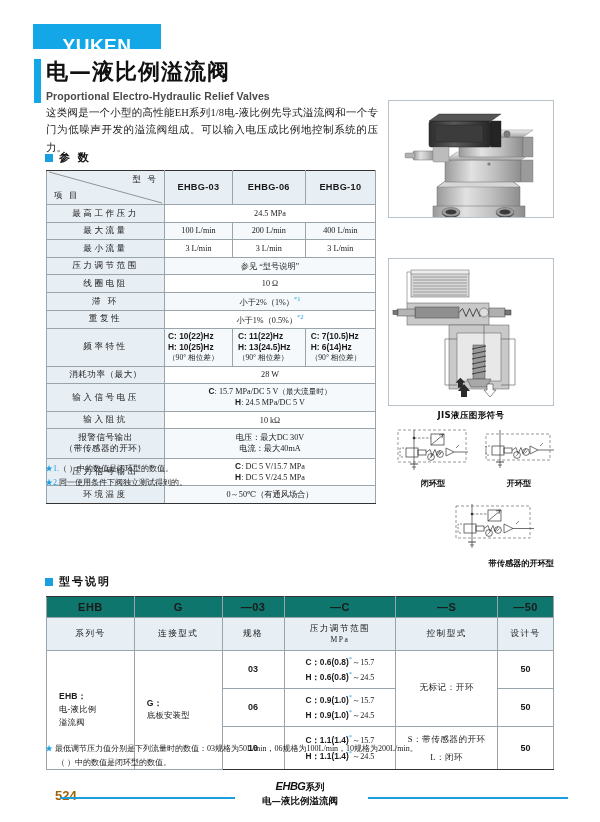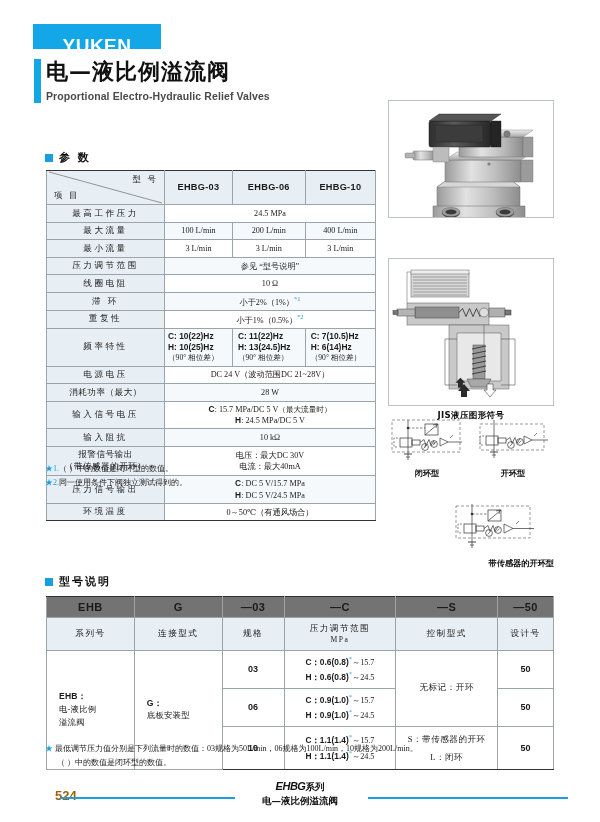--- a/index.html
+++ b/index.html
@@ -125,22 +125,22 @@
     width: 166px; height: 148px;
     border: 0.8px solid #b9c2c8; background: #ffffff;
     overflow: hidden;
   }
   .jis-caption {
     position: absolute; left: 388px; top: 410px; width: 166px;
     text-align: center; font-family: "DejaVu Sans", "Liberation Sans", sans-serif;
     font-size: 8.6px; font-weight: bold; color: #111; letter-spacing: 0.3px;
   }
   .sym-row {
-    position: absolute; left: 384px; top: 416px; width: 178px;
-    display: flex; justify-content: flex-start;
+    position: absolute; left: 384px; top: 426px; width: 178px;
+    display: flex; justify-content: flex-end;
   }
   .sym-cell { width: 86px; text-align: center; }
   .sym-cap {
     font-family: "DejaVu Sans", "Liberation Sans", sans-serif;
     font-size: 8.2px; font-weight: bold; color: #111; margin-top: 2px;
   }
   .sym-single {
     position: absolute; left: 388px; top: 500px; width: 166px; text-align: right;
   }
 
@@ -150,21 +150,21 @@
     width: 508px; border-collapse: collapse;
     font-size: 8px;
   }
   .model-table td {
     border: 0.6px solid #9aa4ab; text-align: center;
     vertical-align: middle; padding: 3px 2px;
     background: #ffffff;
   }
   .model-table .code-row td {
     font-family: "Liberation Sans", sans-serif; font-weight: bold;
-    font-size: 11px; background: #737373; padding: 4px 2px;
+    font-size: 11px; background: #0f766e; padding: 4px 2px;
     border-top: 1.6px solid #333; letter-spacing: 0.5px;
   }
   .model-table .desc-row td {
     background: #e7eef4; font-size: 8.6px; letter-spacing: 1.5px;
     padding: 5px 2px; line-height: 1.35;
   }
   .model-table .vdot { border-left: 1px dotted #8e99a1 !important; }
   .model-table .hdot { border-top: 1px dotted #8e99a1 !important; }
   .model-table .lead {
     text-align: left; padding-left: 12px; line-height: 1.5;
@@ -227,20 +227,21 @@
 
   <div class="brand-bar">
     <span class="brand-logo">YUKEN</span>
   </div>
 
   <div class="title-wrap">
     <div class="title-accent"></div>
     <h1 class="cn-title">电—液比例溢流阀</h1>
     <div class="en-title">Proportional Electro-Hydraulic Relief Valves</div>
   </div>
+  <div class="intro">这类阀是一个小型的高性能EH系列1/8电-液比例先导式溢流阀和一个专门为低噪声开发的溢流阀组成。可以输入电压成比例地控制系统的压力。</div>
 
   <div class="sec-head" id="spec-heading">
     <span class="sq"></span>
     <span>参 数</span>
   </div>
 
   <table class="spec-table">
     <thead>
       <tr>
         <td class="hdr-diag thick-top">
@@ -312,24 +313,20 @@
           <span class="ln ch">H: 13(24.5)Hz</span>
           <span class="ln small-note">（90° 相位差）</span>
         </td>
         <td style="text-align:left;padding-left:5px">
           <span class="ln ch">C: 7(10.5)Hz</span>
           <span class="ln ch">H: 6(14)Hz</span>
           <span class="ln small-note">（90° 相位差）</span>
         </td>
       </tr>
 
-      <tr>
-        <td class="row-label">电源电压</td>
-        <td colspan="3">DC 24 V（波动范围DC 21~28V）</td>
-      </tr>
 
       <tr>
         <td class="row-label tight">消耗功率（最大）</td>
         <td colspan="3">28 W</td>
       </tr>
 
       <tr>
         <td class="row-label">输入信号电压</td>
         <td colspan="3">
           <span class="ln"><b class="ch">C</b><span>: 15.7 MPa/DC 5 V</span><span class="small-note">（最大流量时）</span></span>

